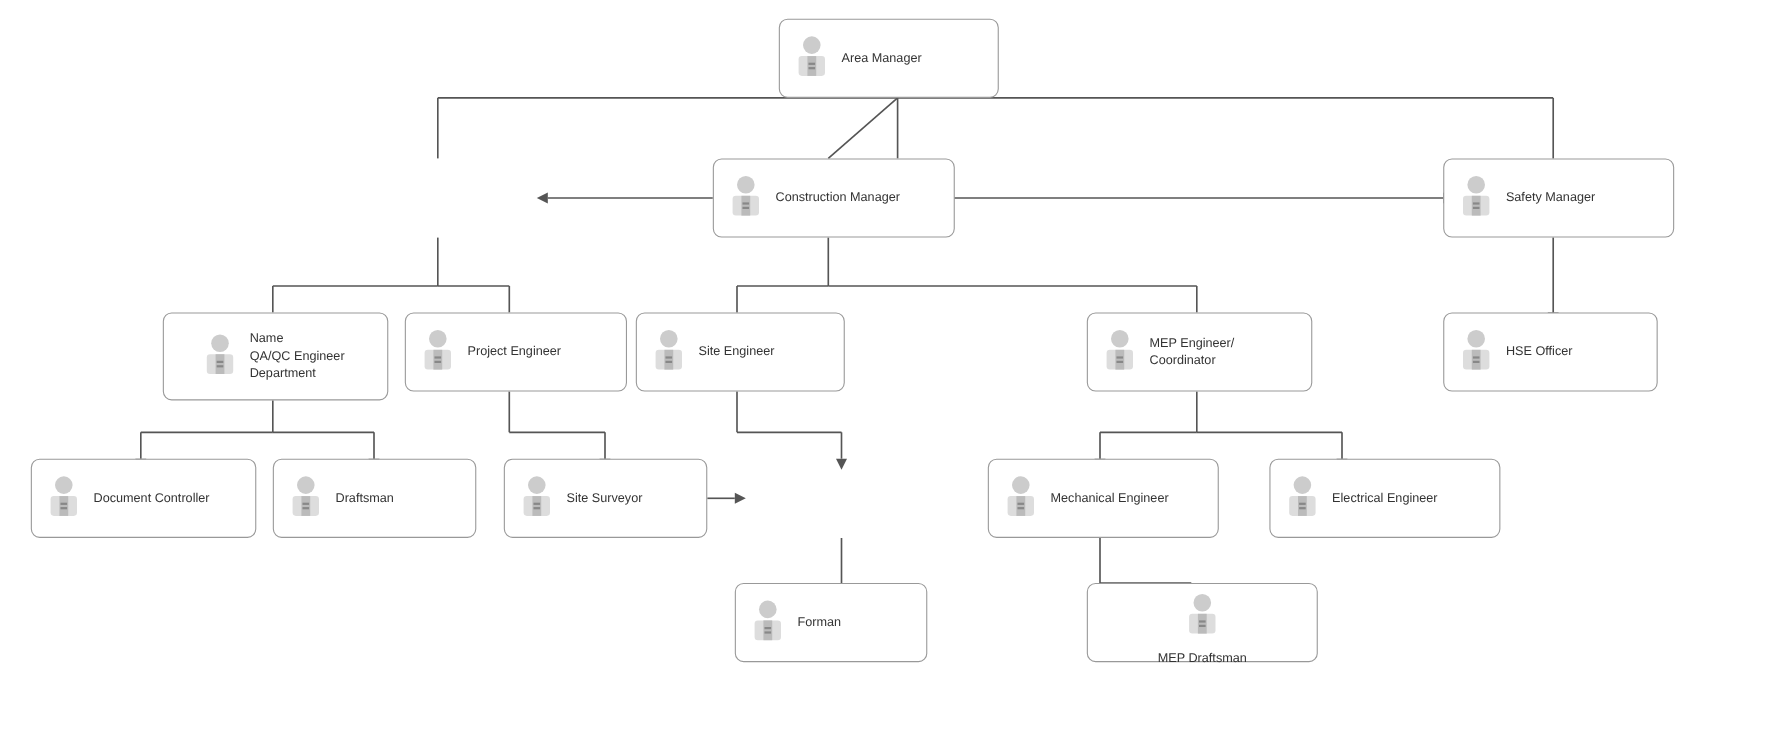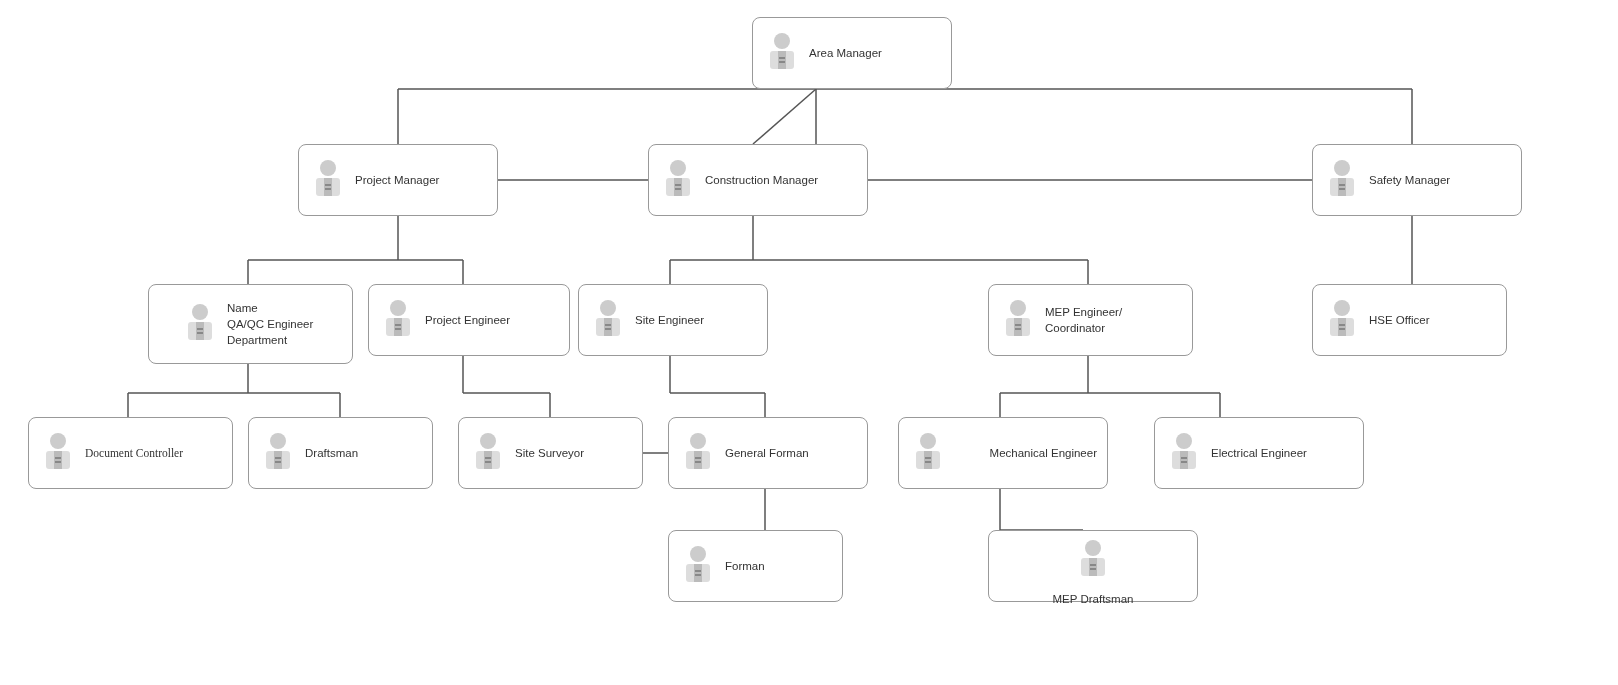--- a/index.html
+++ b/index.html
@@ -118,45 +118,33 @@
     <line x1="1220" y1="393" x2="1220" y2="417" stroke="#555" stroke-width="1.5"></line>
     <polygon points="1215,417 1220,427 1225,417" fill="#555"></polygon>
 
     <line x1="1000" y1="489" x2="1000" y2="530" stroke="#555" stroke-width="1.5"></line>
     <line x1="1000" y1="530" x2="1083" y2="530" stroke="#555" stroke-width="1.5"></line>
     <line x1="1083" y1="530" x2="1083" y2="530" stroke="#555" stroke-width="1.5"></line>
 
     <line x1="1000" y1="489" x2="1083" y2="489" stroke="#555" stroke-width="0"></line>
   </svg>
 
-  <div class="node" style="left:752px;top:17px;width:200px;height:72px;">
+  <div class="node" style="left:708px;top:17px;width:200px;height:72px;">
     <div class="avatar">
       <svg class="person" viewBox="0 0 36 44" fill="none" xmlns="http://www.w3.org/2000/svg">
         <circle cx="18" cy="10" r="8" fill="#ccc"></circle>
         <rect x="6" y="20" width="24" height="18" rx="3" fill="#ddd"></rect>
         <rect x="14" y="20" width="8" height="18" fill="#bbb"></rect>
         <rect x="15" y="26" width="6" height="2" fill="#888"></rect>
         <rect x="15" y="30" width="6" height="2" fill="#888"></rect>
       </svg>
     </div>
     <div class="node-text">Area Manager</div>
   </div>
 
-  <div class="node" style="left:298px;top:144px;width:200px;height:72px;">
-    <div class="avatar">
-      <svg class="person" viewBox="0 0 36 44" fill="none">
-          <circle cx="18" cy="10" r="8" fill="#ccc"></circle>
-          <rect x="6" y="20" width="24" height="18" rx="3" fill="#ddd"></rect>
-          <rect x="14" y="20" width="8" height="18" fill="#bbb"></rect>
-          <rect x="15" y="26" width="6" height="2" fill="#888"></rect>
-          <rect x="15" y="30" width="6" height="2" fill="#888"></rect>
-        </svg>
-    </div>
-    <div class="node-text">Project Manager</div>
-  </div>
 
   <div class="node" style="left:648px;top:144px;width:220px;height:72px;">
     <div class="avatar">
       <svg class="person" viewBox="0 0 36 44" fill="none">
           <circle cx="18" cy="10" r="8" fill="#ccc"></circle>
           <rect x="6" y="20" width="24" height="18" rx="3" fill="#ddd"></rect>
           <rect x="14" y="20" width="8" height="18" fill="#bbb"></rect>
           <rect x="15" y="26" width="6" height="2" fill="#888"></rect>
           <rect x="15" y="30" width="6" height="2" fill="#888"></rect>
         </svg>
@@ -238,21 +226,21 @@
           <circle cx="18" cy="10" r="8" fill="#ccc"></circle>
           <rect x="6" y="20" width="24" height="18" rx="3" fill="#ddd"></rect>
           <rect x="14" y="20" width="8" height="18" fill="#bbb"></rect>
           <rect x="15" y="26" width="6" height="2" fill="#888"></rect>
           <rect x="15" y="30" width="6" height="2" fill="#888"></rect>
         </svg>
     </div>
     <div class="node-text">HSE Officer</div>
   </div>
 
-  <div class="node" style="left:28px;top:417px;width:205px;height:72px;font-family:Liberation Serif, serif;">
+  <div class="node" style="left:28px;top:417px;width:205px;height:72px;">
     <div class="avatar">
       <svg class="person" viewBox="0 0 36 44" fill="none">
           <circle cx="18" cy="10" r="8" fill="#ccc"></circle>
           <rect x="6" y="20" width="24" height="18" rx="3" fill="#ddd"></rect>
           <rect x="14" y="20" width="8" height="18" fill="#bbb"></rect>
           <rect x="15" y="26" width="6" height="2" fill="#888"></rect>
           <rect x="15" y="30" width="6" height="2" fill="#888"></rect>
         </svg>
     </div>
     <div class="node-text">Document Controller</div>
@@ -277,34 +265,22 @@
           <circle cx="18" cy="10" r="8" fill="#ccc"></circle>
           <rect x="6" y="20" width="24" height="18" rx="3" fill="#ddd"></rect>
           <rect x="14" y="20" width="8" height="18" fill="#bbb"></rect>
           <rect x="15" y="26" width="6" height="2" fill="#888"></rect>
           <rect x="15" y="30" width="6" height="2" fill="#888"></rect>
         </svg>
     </div>
     <div class="node-text">Site Surveyor</div>
   </div>
 
-  <div class="node" style="left:668px;top:417px;width:200px;height:72px;">
-    <div class="avatar">
-      <svg class="person" viewBox="0 0 36 44" fill="none">
-          <circle cx="18" cy="10" r="8" fill="#ccc"></circle>
-          <rect x="6" y="20" width="24" height="18" rx="3" fill="#ddd"></rect>
-          <rect x="14" y="20" width="8" height="18" fill="#bbb"></rect>
-          <rect x="15" y="26" width="6" height="2" fill="#888"></rect>
-          <rect x="15" y="30" width="6" height="2" fill="#888"></rect>
-        </svg>
-    </div>
-    <div class="node-text">General Forman</div>
-  </div>
-
-  <div class="node" style="left:898px;top:417px;width:210px;height:72px;justify-content:space-between;">
+
+  <div class="node" style="left:898px;top:417px;width:210px;height:72px;">
     <div class="avatar">
       <svg class="person" viewBox="0 0 36 44" fill="none">
           <circle cx="18" cy="10" r="8" fill="#ccc"></circle>
           <rect x="6" y="20" width="24" height="18" rx="3" fill="#ddd"></rect>
           <rect x="14" y="20" width="8" height="18" fill="#bbb"></rect>
           <rect x="15" y="26" width="6" height="2" fill="#888"></rect>
           <rect x="15" y="30" width="6" height="2" fill="#888"></rect>
         </svg>
     </div>
     <div class="node-text">Mechanical Engineer</div>

